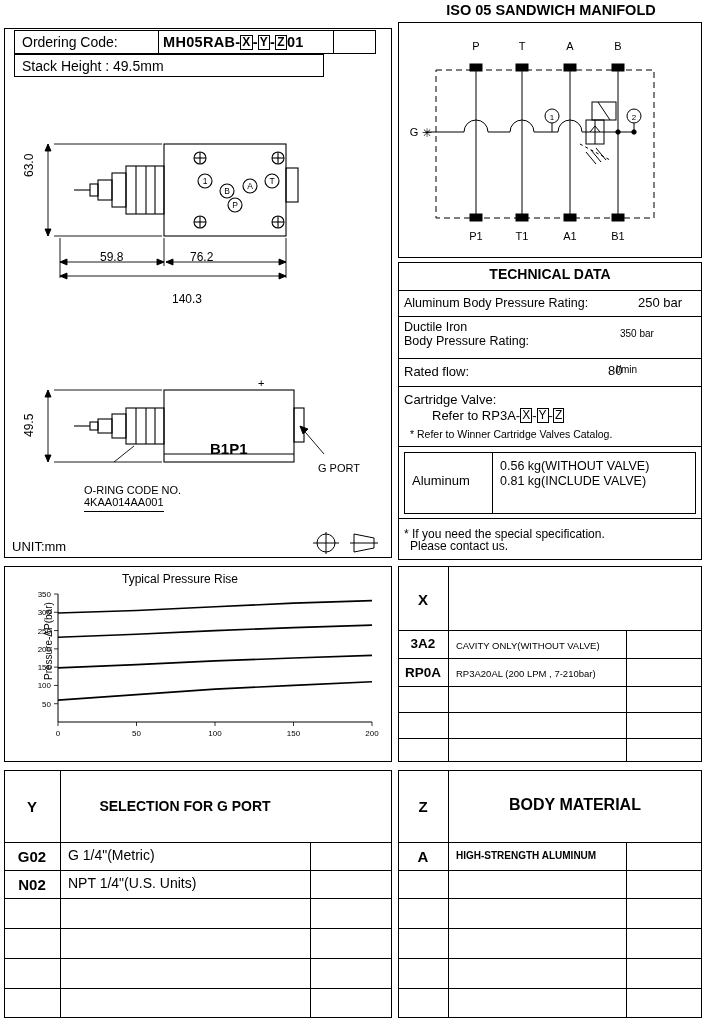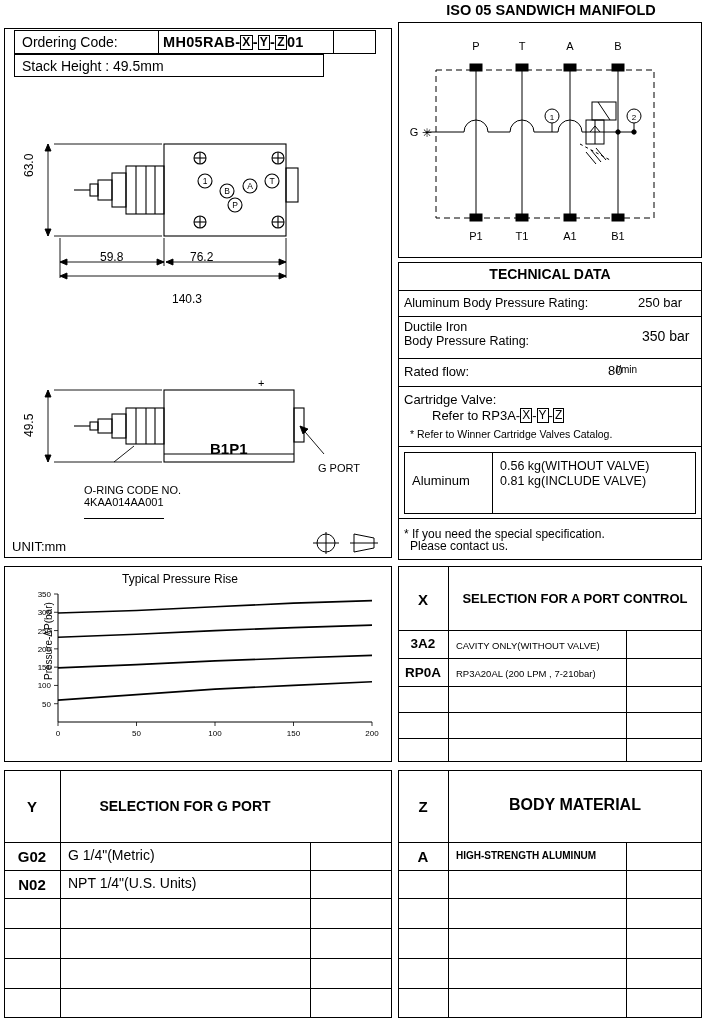--- a/index.html
+++ b/index.html
@@ -184,21 +184,21 @@
         <polygon points="286,58 289,66 294,61" fill="#000"></polygon>
 
         <line x1="120" y1="78" x2="100" y2="94"></line>
       </g>
       <text x="196" y="86" font-family="Liberation Sans, sans-serif" font-size="15" font-weight="bold">B1P1</text>
     </svg>
   </div>
   <div class="dimtext" style="left:22px;top:437px;transform:rotate(-90deg);transform-origin:left top;">49.5</div>
   <div class="dimtext" style="left:318px;top:462px;font-size:11px;">G PORT</div>
   <div class="dimtext" style="left:84px;top:484px;font-size:11px;">O-RING CODE NO.</div>
-  <div class="dimtext" style="left:84px;top:496px;font-size:11px;border-bottom:1px solid #000;padding-bottom:10px;">4KAA014AA001</div>
+  <div class="dimtext" style="left:84px;top:496px;font-size:11px;border-bottom:1px solid #000;padding-bottom:3px;">4KAA014AA001</div>
   <div class="dimtext" style="left:258px;top:377px;font-size:11px;">+</div>
 
   <div id="unit">UNIT:mm</div>
 
   <div class="nobox" style="left:310px;top:530px;width:72px;height:26px;">
     <svg width="72" height="26" viewBox="0 0 72 26">
       <g stroke="#000" fill="none" stroke-width="1">
         <circle cx="16" cy="13" r="9"></circle>
         <line x1="3" y1="13" x2="29" y2="13"></line>
         <line x1="16" y1="2" x2="16" y2="24"></line>
@@ -275,21 +275,21 @@
   <div class="hline" style="left:398px;top:358px;width:304px;"></div>
   <div class="hline" style="left:398px;top:386px;width:304px;"></div>
   <div class="hline" style="left:398px;top:446px;width:304px;"></div>
   <div class="hline" style="left:398px;top:518px;width:304px;"></div>
 
   <div class="td-label" style="left:404px;top:296px;">Aluminum Body Pressure Rating:</div>
   <div class="td-val" style="left:638px;top:295px;font-weight:normal;">250 bar</div>
 
   <div class="td-label" style="left:404px;top:320px;">Ductile Iron</div>
   <div class="td-label" style="left:404px;top:334px;">Body Pressure Rating:</div>
-  <div class="td-val" style="left:642px;top:328px;font-size:14px;">350 bar</div>
+  <div class="td-val" style="left:620px;top:328px;font-size:10px;">350 bar</div>
 
   <div class="td-label" style="left:404px;top:364px;font-size:13px;">Rated flow:</div>
   <div class="td-val" style="left:608px;top:363px;">80</div>
   <div class="td-val" style="left:616px;top:364px;font-size:10px;">l/min</div>
 
   <div class="td-label" style="left:404px;top:392px;font-size:13px;">Cartridge Valve:</div>
   <div class="td-label" style="left:432px;top:408px;font-size:13px;"><span>Refer to RP3A-</span><span class="boxedchar">X</span>-<span class="boxedchar">Y</span>-<span class="boxedchar">Z</span></div>
   <div class="td-label" style="left:410px;top:428px;font-size:10.5px;">* Refer to Winner Cartridge Valves Catalog.</div>
 
   <div class="box" style="left:404px;top:452px;width:292px;height:62px;border-width:1.2px;"></div>
@@ -343,21 +343,20 @@
   <div class="box" id="x-box"></div>
   <div class="hline" style="left:398px;top:630px;width:304px;"></div>
   <div class="hline" style="left:398px;top:658px;width:304px;"></div>
   <div class="hline" style="left:398px;top:686px;width:304px;"></div>
   <div class="hline" style="left:398px;top:712px;width:304px;"></div>
   <div class="hline" style="left:398px;top:738px;width:304px;"></div>
   <div class="vline" style="left:448px;top:566px;height:196px;"></div>
   <div class="vline" style="left:626px;top:630px;height:132px;"></div>
 
   <div class="cellhdr" style="left:398px;top:591px;width:50px;">X</div>
-  <div class="cellhdr" style="left:448px;top:591px;width:254px;font-size:13px;">SELECTION FOR A PORT CONTROL</div>
 
   <div class="cellcode" style="left:398px;top:636px;width:50px;">3A2</div>
   <div class="celltext-sm" style="left:456px;top:640px;">CAVITY ONLY(WITHOUT VALVE)</div>
   <div class="cellcode" style="left:398px;top:665px;width:50px;">RP0A</div>
   <div class="celltext-sm" style="left:456px;top:668px;">RP3A20AL (200 LPM , 7-210bar)</div>
   <div class="cellcode" style="left:398px;top:692px;width:50px;"></div>
   <div class="celltext-sm" style="left:456px;top:696px;"></div>
   <div class="cellcode" style="left:398px;top:718px;width:50px;"></div>
   <div class="celltext-sm" style="left:456px;top:722px;"></div>
   <div class="cellcode" style="left:398px;top:744px;width:50px;"></div>

